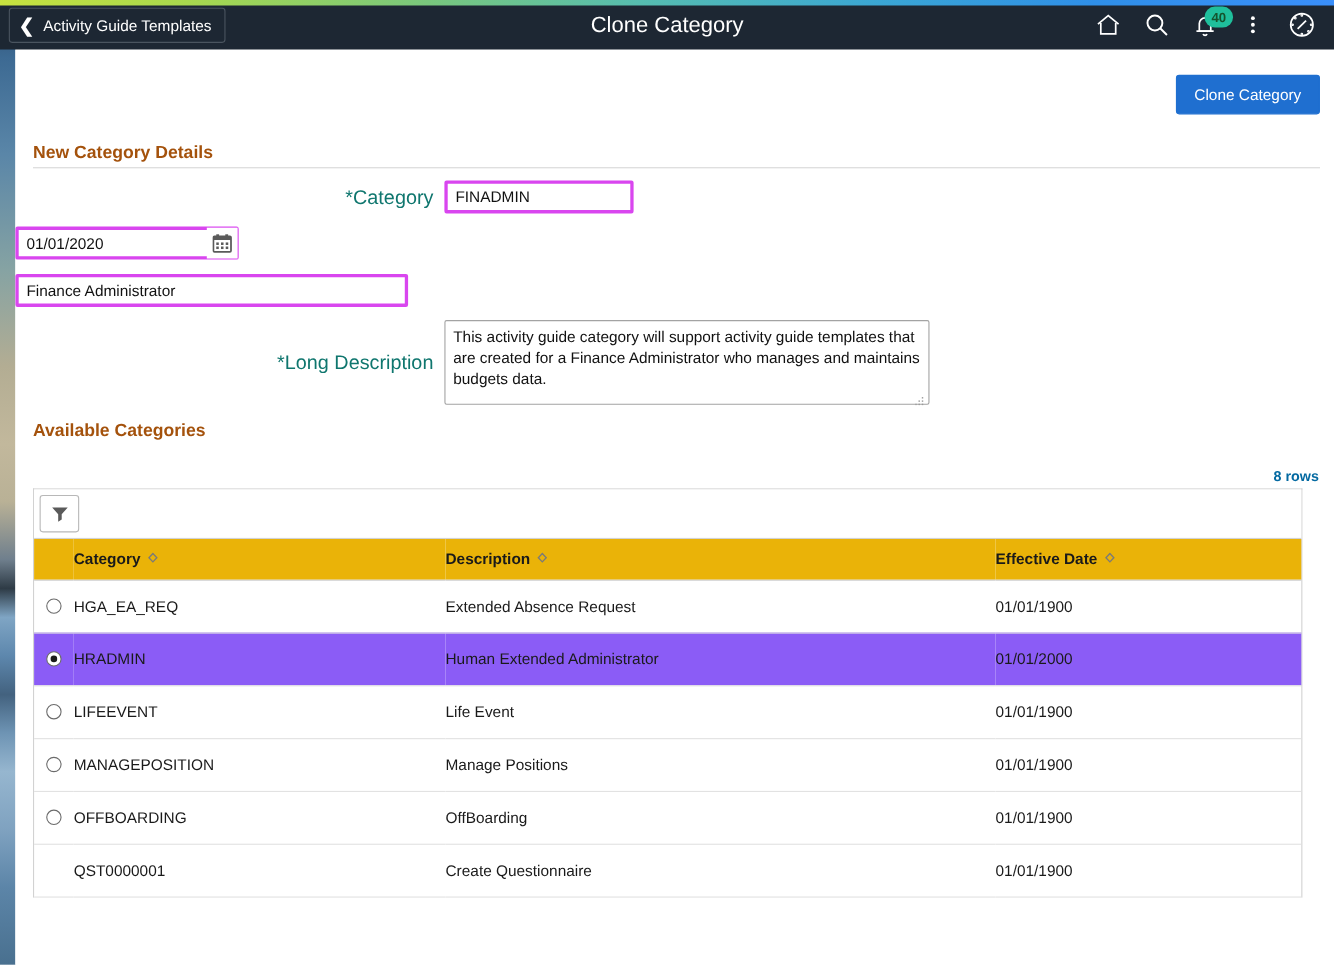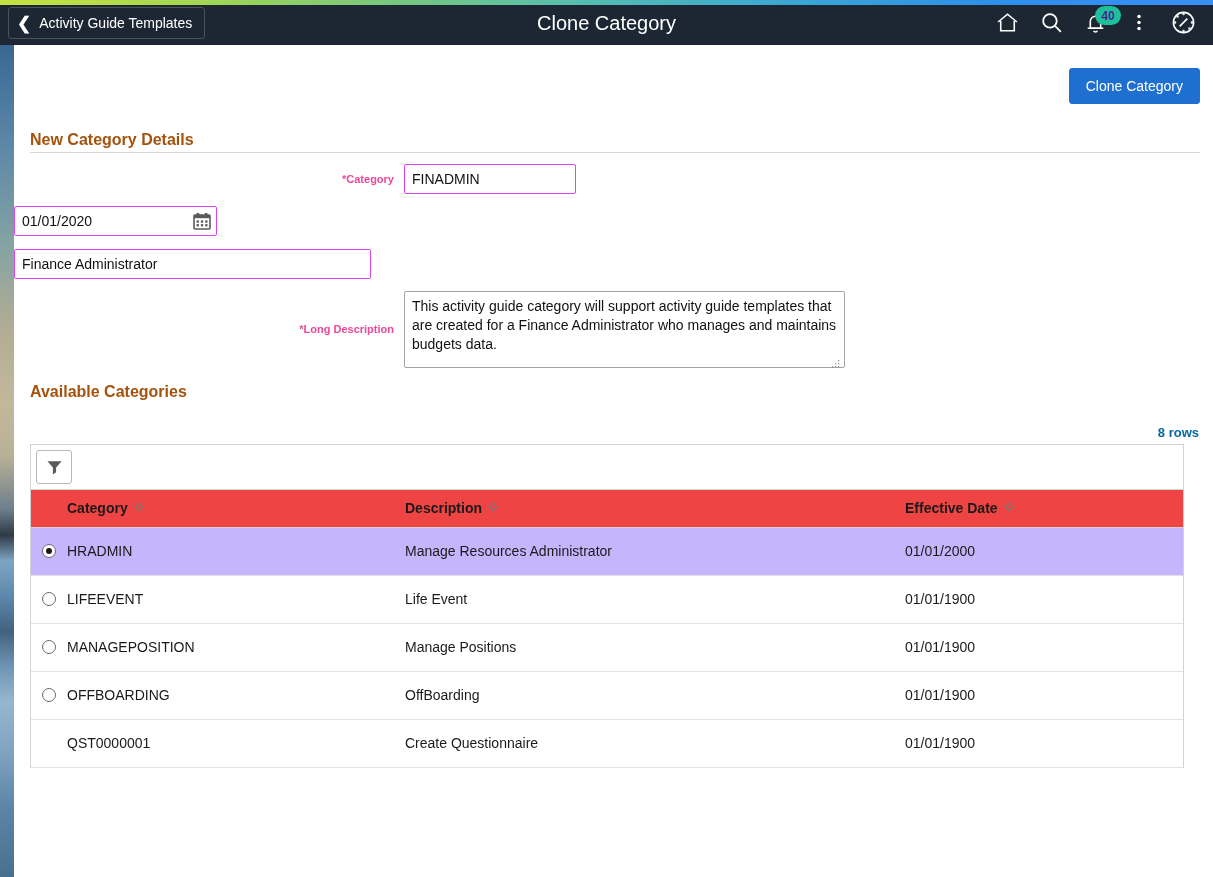--- a/index.html
+++ b/index.html
@@ -92,21 +92,21 @@
     display: flex; align-items: center; justify-content: center;
     cursor: pointer; position: relative;
   }
   .hicon svg { display: block; }
   #notif-badge {
     position: absolute;
     left: 20px; top: 6px;
     min-width: 26px; height: 19px;
     border-radius: 10px;
     background: #1fbf9c;
-    color: #4c1d95;
+    color: #14532d;
     font-size: 12px; font-weight: bold;
     display: flex; align-items: center; justify-content: center;
     padding: 0 5px;
   }
 
   
   #content {
     position: absolute;
     left: 14px; top: 45px;
     width: 1199px; height: 832px;
@@ -144,27 +144,27 @@
     height: 1px;
     background: #d8d8d8;
   }
 
   
   .form-row { position: absolute; display: flex; align-items: flex-start; }
   .flabel {
     width: 390px;
     text-align: right;
     padding-right: 10px;
-    font-size: 11px;
-    font-weight: bold;
-    color: #ec4899;
+    font-size: 18px;
+    font-weight: normal;
+    color: #0f766e;
     line-height: 30px;
   }
   .fin {
-    border: 1px solid #d946ef;
+    border: 3px solid #d946ef;
     border-radius: 2px;
     font-size: 14px;
     font-family: "Liberation Sans", sans-serif;
     color: #111111;
     padding: 4px 7px;
     height: 30px;
     background: #ffffff;
   }
   #date-wrap { position: relative; display: inline-block; }
   #cal-btn {
@@ -220,40 +220,40 @@
     background: #ffffff;
     display: flex; align-items: center; justify-content: center;
     cursor: pointer;
   }
   table#grid {
     border-collapse: collapse;
     width: 100%;
     table-layout: fixed;
   }
   table#grid thead th {
-    background: #ef4444;
+    background: #eab308;
     border-bottom: 1px solid #d2d2d2;
     height: 37px;
     font-size: 14px;
     font-weight: bold;
     color: #1a1a1a;
     text-align: right;
     padding: 0;
     vertical-align: middle;
   }
   .th-inner { display: flex; align-items: center; gap: 6px; }
   table#grid tbody td {
     border-bottom: 1px solid #e2e2e2;
     height: 48px;
     font-size: 14px;
     color: #1a1a1a;
     padding: 0;
     vertical-align: middle;
   }
-  tr.selected td { background: #c4b5fd; }
+  tr.selected td { background: #8b5cf6; }
   .col-radio { width: 36px; }
   .col-cat   { width: 338px; }
   .col-desc  { width: 500px; }
   .radio-cell { display: flex; align-items: center; justify-content: center; }
   .rad {
     width: 14px; height: 14px;
     border: 1px solid #6b6b6b;
     border-radius: 50%;
     background: #ffffff;
     display: inline-block;
@@ -424,28 +424,38 @@
             <div class="th-inner">
               <span>Effective Date</span>
               <svg width="10" height="13" viewBox="0 0 10 13" fill="none" stroke="#7a7a7a" stroke-width="1.2">
                 <path d="M5 1.2 8.6 5 5 8.8 1.4 5z"></path>
               </svg>
             </div>
           </th>
         </tr>
       </thead>
       <tbody id="grid-body">
+          <tr>
+            <td class="col-radio">
+              <span class="radio-cell">
+                <span class="rad"></span>
+              </span>
+            </td>
+            <td class="col-cat">HGA_EA_REQ</td>
+            <td class="col-desc">Extended Absence Request</td>
+            <td>01/01/1900</td>
+          </tr>
           <tr class="selected">
             <td class="col-radio">
               <span class="radio-cell">
                 <span class="rad on"></span>
               </span>
             </td>
             <td class="col-cat">HRADMIN</td>
-            <td class="col-desc">Manage Resources Administrator</td>
+            <td class="col-desc">Human Extended Administrator</td>
             <td>01/01/2000</td>
           </tr>
           <tr>
             <td class="col-radio">
               <span class="radio-cell">
                 <span class="rad"></span>
               </span>
             </td>
             <td class="col-cat">LIFEEVENT</td>
             <td class="col-desc">Life Event</td>

